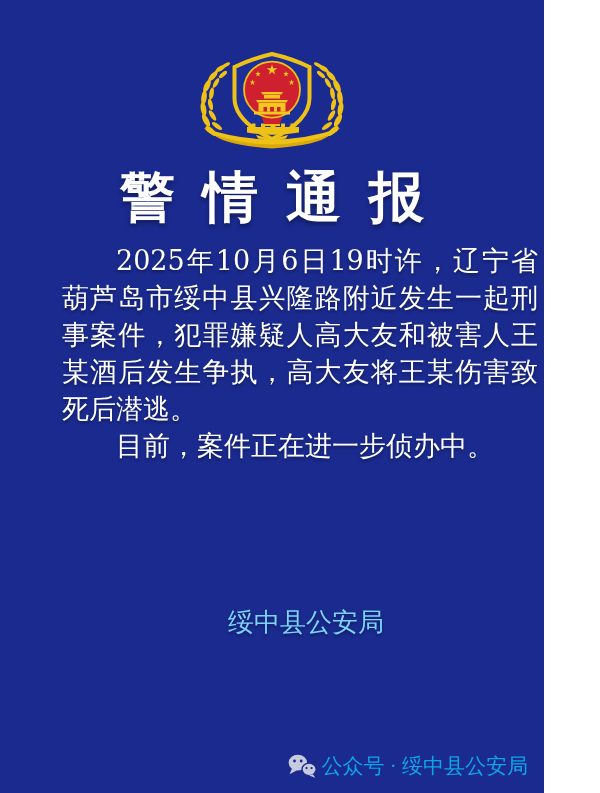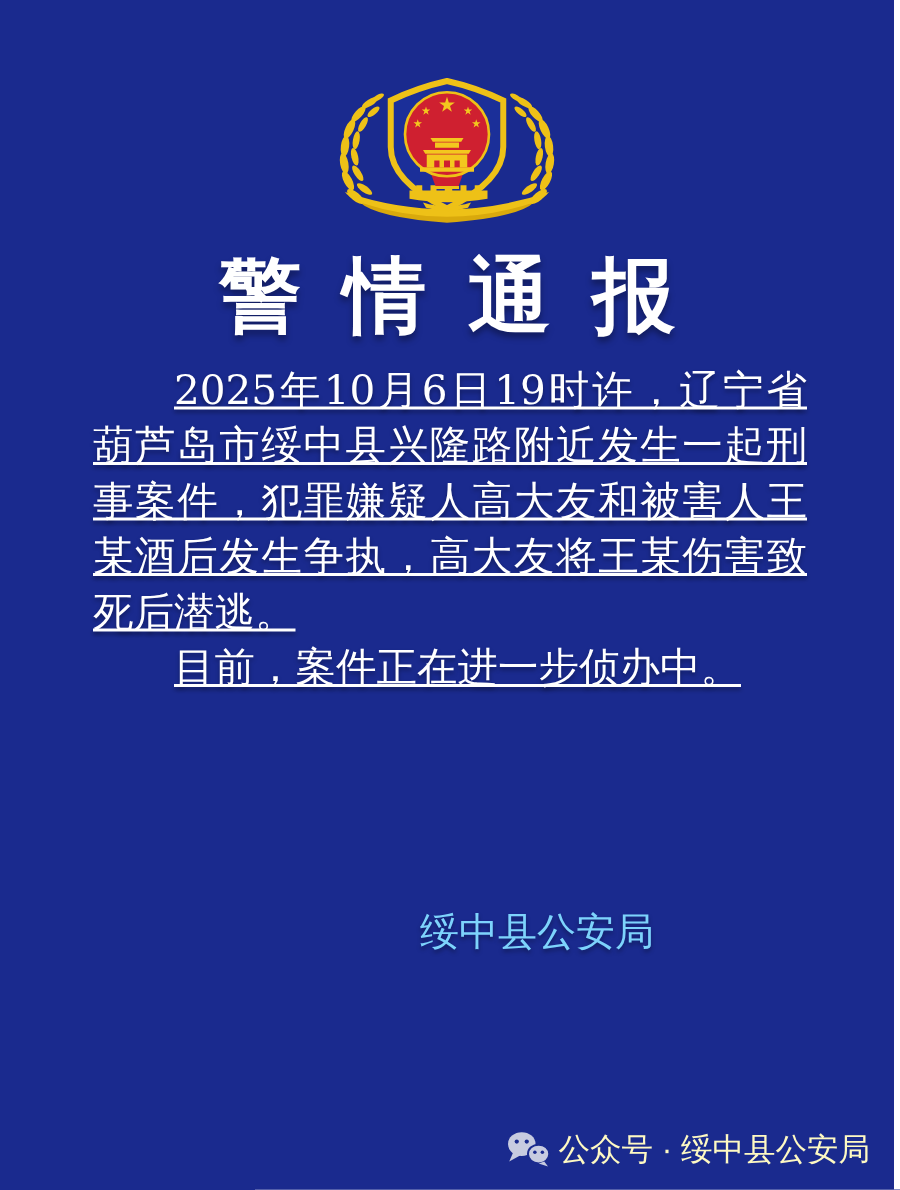--- a/index.html
+++ b/index.html
@@ -1,18 +1,18 @@
 <!DOCTYPE html>
 <html><head>
 <meta charset="utf-8">
 <style>
   html, body { margin: 0; padding: 0; }
   .page {
     position: relative;
-    width: 596px;
+    width: 544px;
     height: 793px;
     background: #1a2a8e;
     overflow: hidden;
     font-family: "DejaVu Serif", "Liberation Serif", serif;
   }
   .emblem {
     position: absolute;
     top: 52px;
     left: 50%;
     transform: translateX(-50%);
@@ -38,44 +38,43 @@
   .body-text {
     position: absolute;
     top: 242px;
     left: 62px;
     width: 476px;
     color: #ffffff;
     font-size: 27px;
     line-height: 37px;
     text-align: justify;
     text-shadow: 0 2px 3px rgba(0,0,0,0.35);
-    text-decoration: underline;
   }
   .body-text p { margin: 0; text-indent: 2em; }
   .signature {
     position: absolute;
     top: 600px;
     right: 160px;
     color: #7dd3fc;
     font-size: 26px;
     line-height: 45px;
     text-align: right;
     text-shadow: 0 2px 3px rgba(0,0,0,0.35);
     white-space: nowrap;
   }
   .footer {
     position: absolute;
     right: 16px;
     bottom: 13px;
     display: flex;
     align-items: center;
     gap: 5px;
-    color: #fef9c3;
+    color: #0ea5e9;
     font-size: 21px;
-    font-family: Liberation Sans, sans-serif;
+    font-family: Liberation Serif, serif;
     white-space: nowrap;
   }
   .footer .wechat-svg { width: 30px; height: 26px; display: block; }
 </style>
 </head>
 <body>
 
 <div class="page">
 
   <svg class="emblem" viewBox="0 0 300 198" aria-hidden="true">

